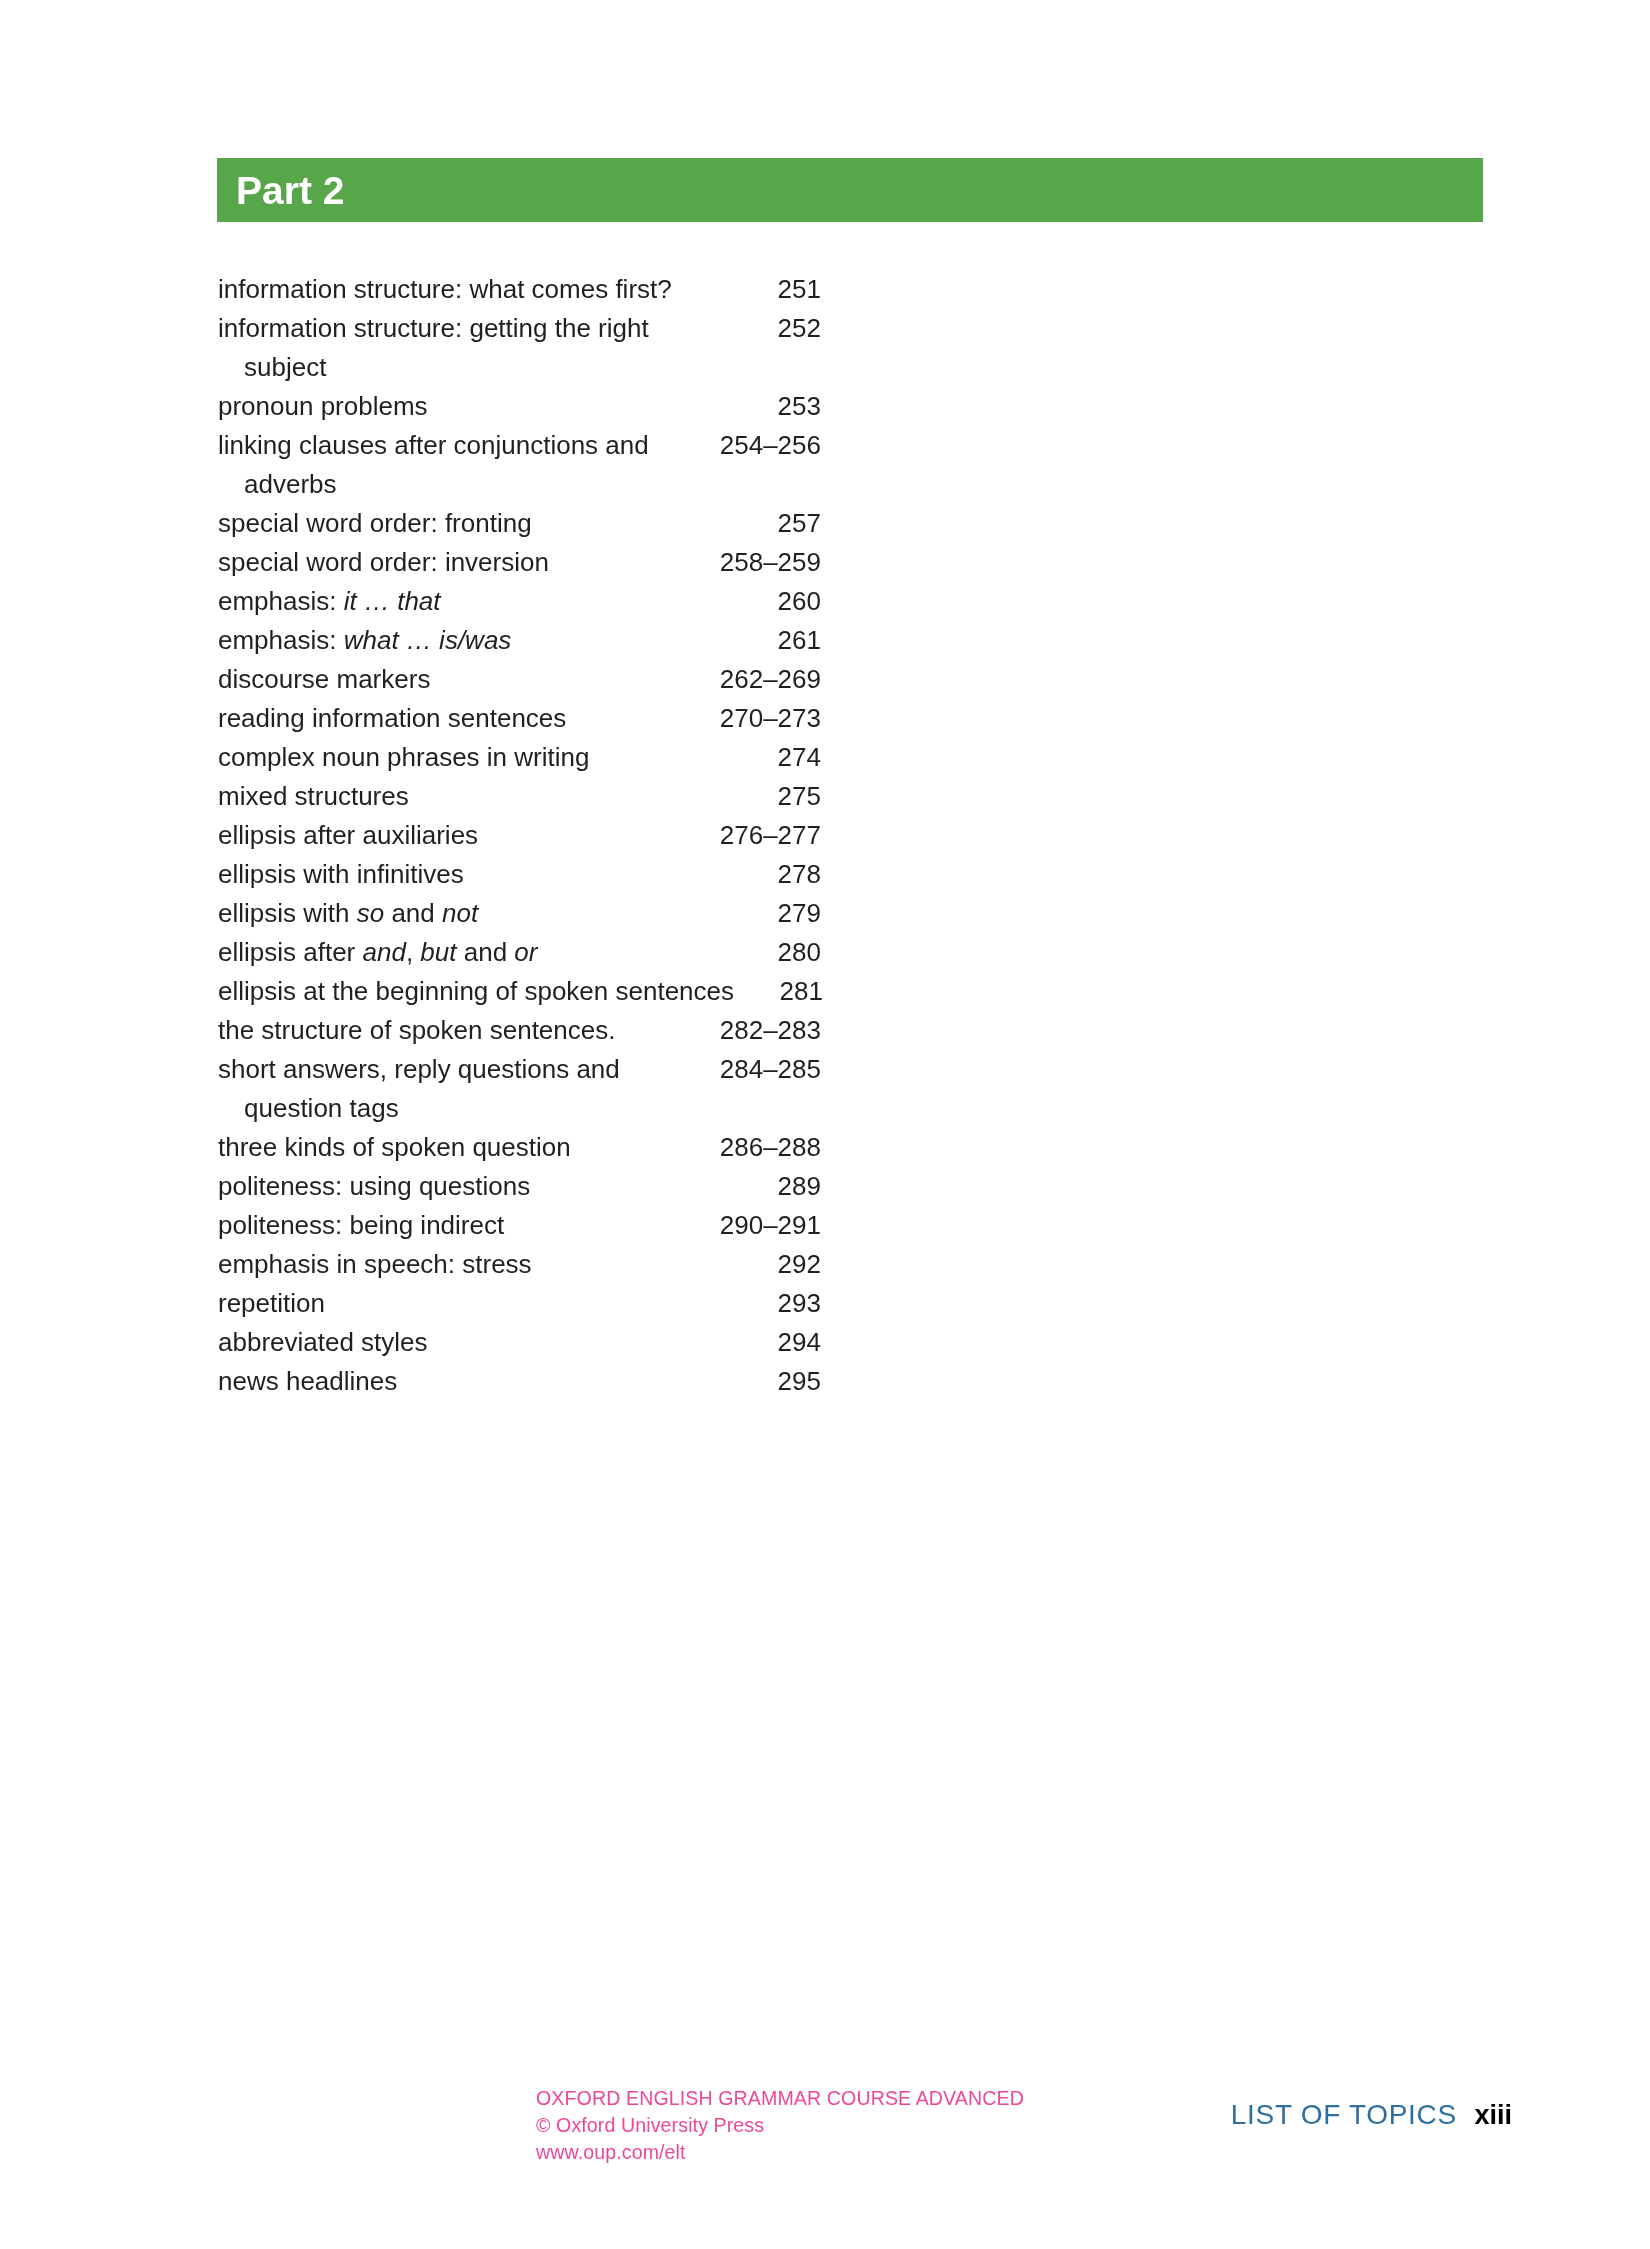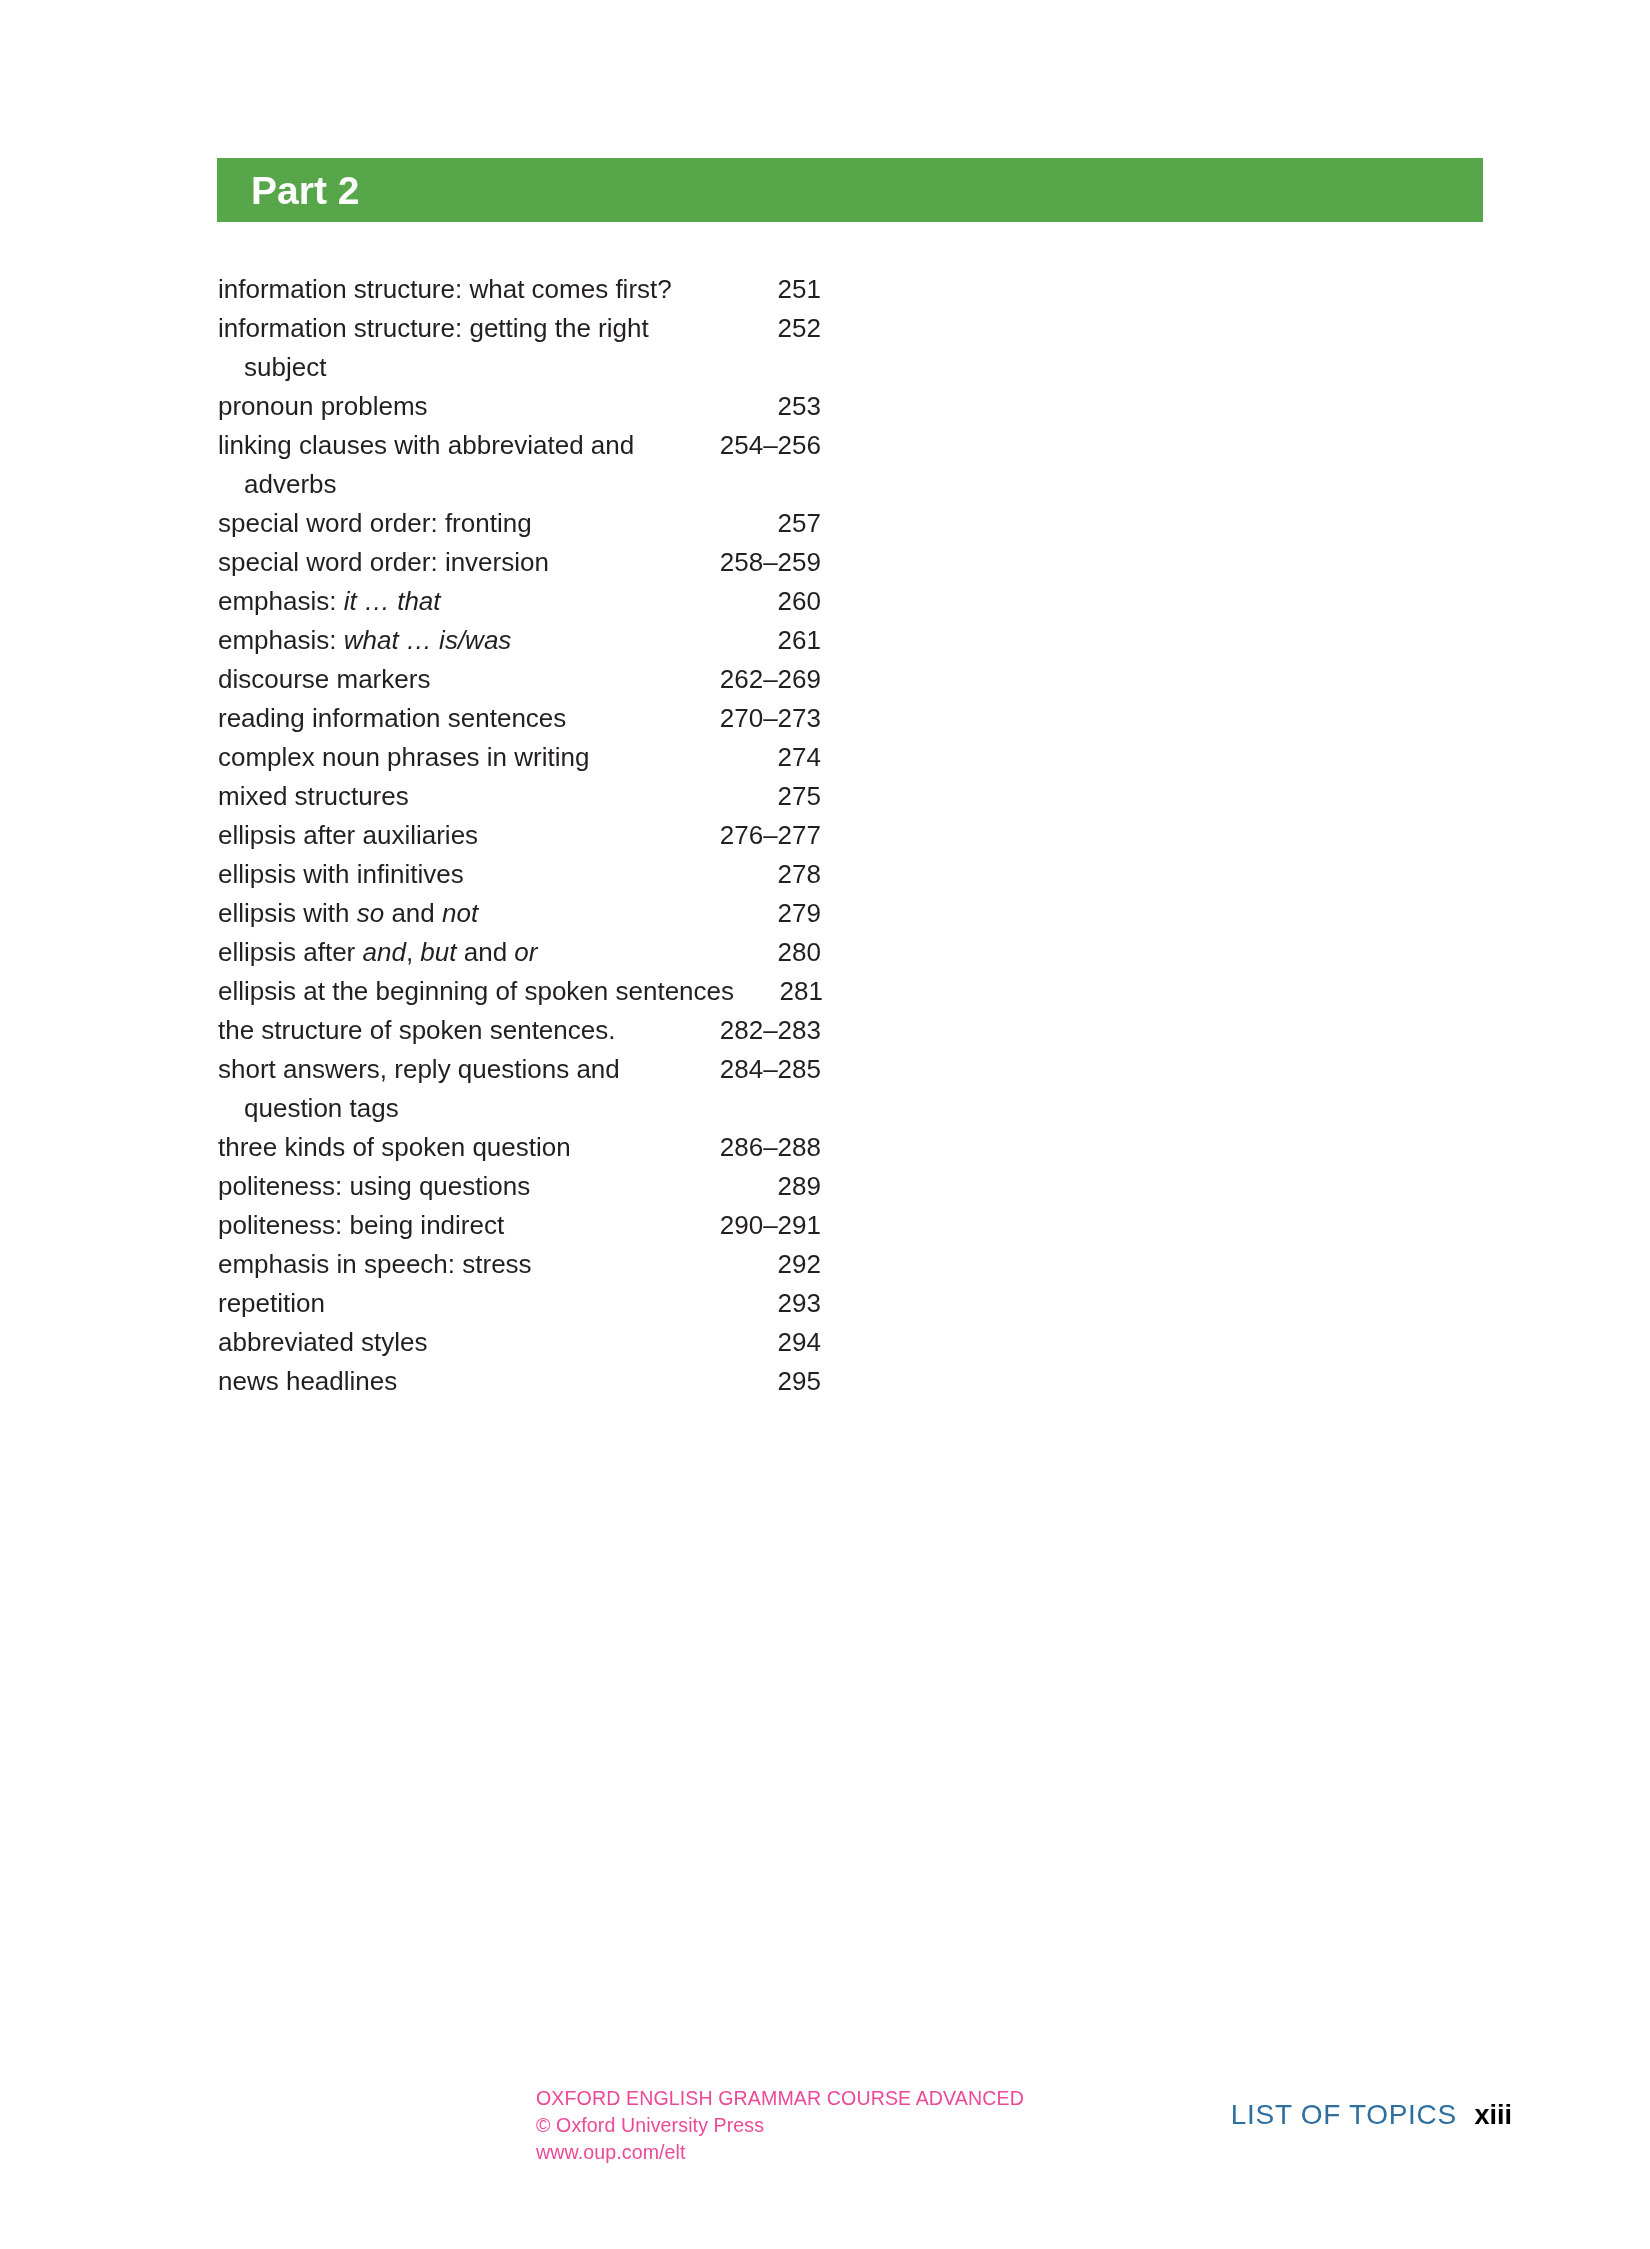--- a/index.html
+++ b/index.html
@@ -10,21 +10,21 @@
     font-family:"Liberation Sans",sans-serif;
     color:#231f20;
     overflow:hidden;
   }
   .part-banner{
     position:absolute;left:217px;top:158px;
     width:1266px;height:64px;
     background:#57a64a;
     color:#ffffff;
     display:flex;align-items:center;
-    padding-left:34px;box-sizing:border-box;
+    padding-left:19px;box-sizing:border-box;
   }
   .part-label{font-weight:bold;font-size:39px;line-height:1;}
   .part-title{font-size:39px;line-height:1;margin-left:20px;}
 
   .toc{
     position:absolute;left:218px;top:270px;width:603px;
     font-size:26px;line-height:39px;
   }
   .entry-line{display:flex;position:relative;gap:36px;}
   .entry-text{flex:1 1 auto;white-space:nowrap;}
@@ -69,21 +69,21 @@
         <div class="entry-continuation">subject</div>
       </div>
       <div class="toc-entry">
         <div class="entry-line">
           <span class="entry-text"><span>pronoun problems</span></span>
           <span class="entry-pages">253</span>
         </div>
       </div>
       <div class="toc-entry">
         <div class="entry-line">
-          <span class="entry-text"><span>linking clauses with abbreviated and</span></span>
+          <span class="entry-text"><span>linking clauses after conjunctions and</span></span>
           <span class="entry-pages">254–256</span>
         </div>
         <div class="entry-continuation">adverbs</div>
       </div>
       <div class="toc-entry">
         <div class="entry-line">
           <span class="entry-text"><span>special word order: fronting</span></span>
           <span class="entry-pages">257</span>
         </div>
       </div>

